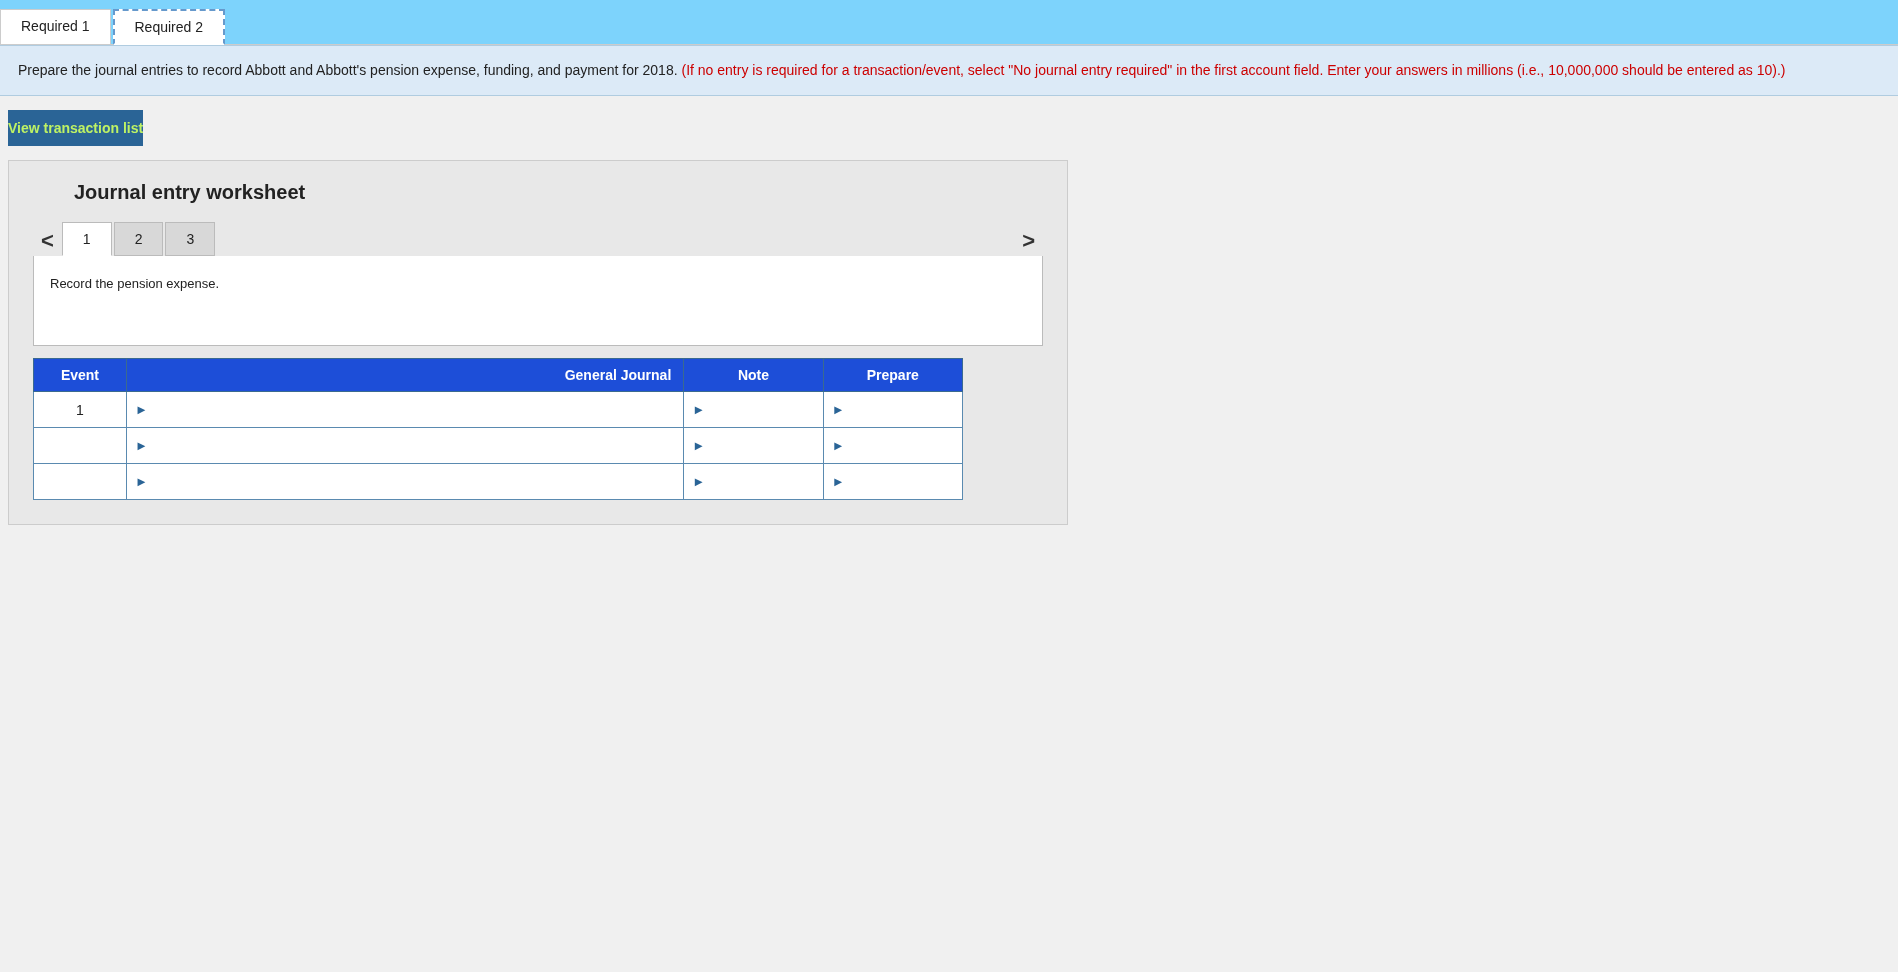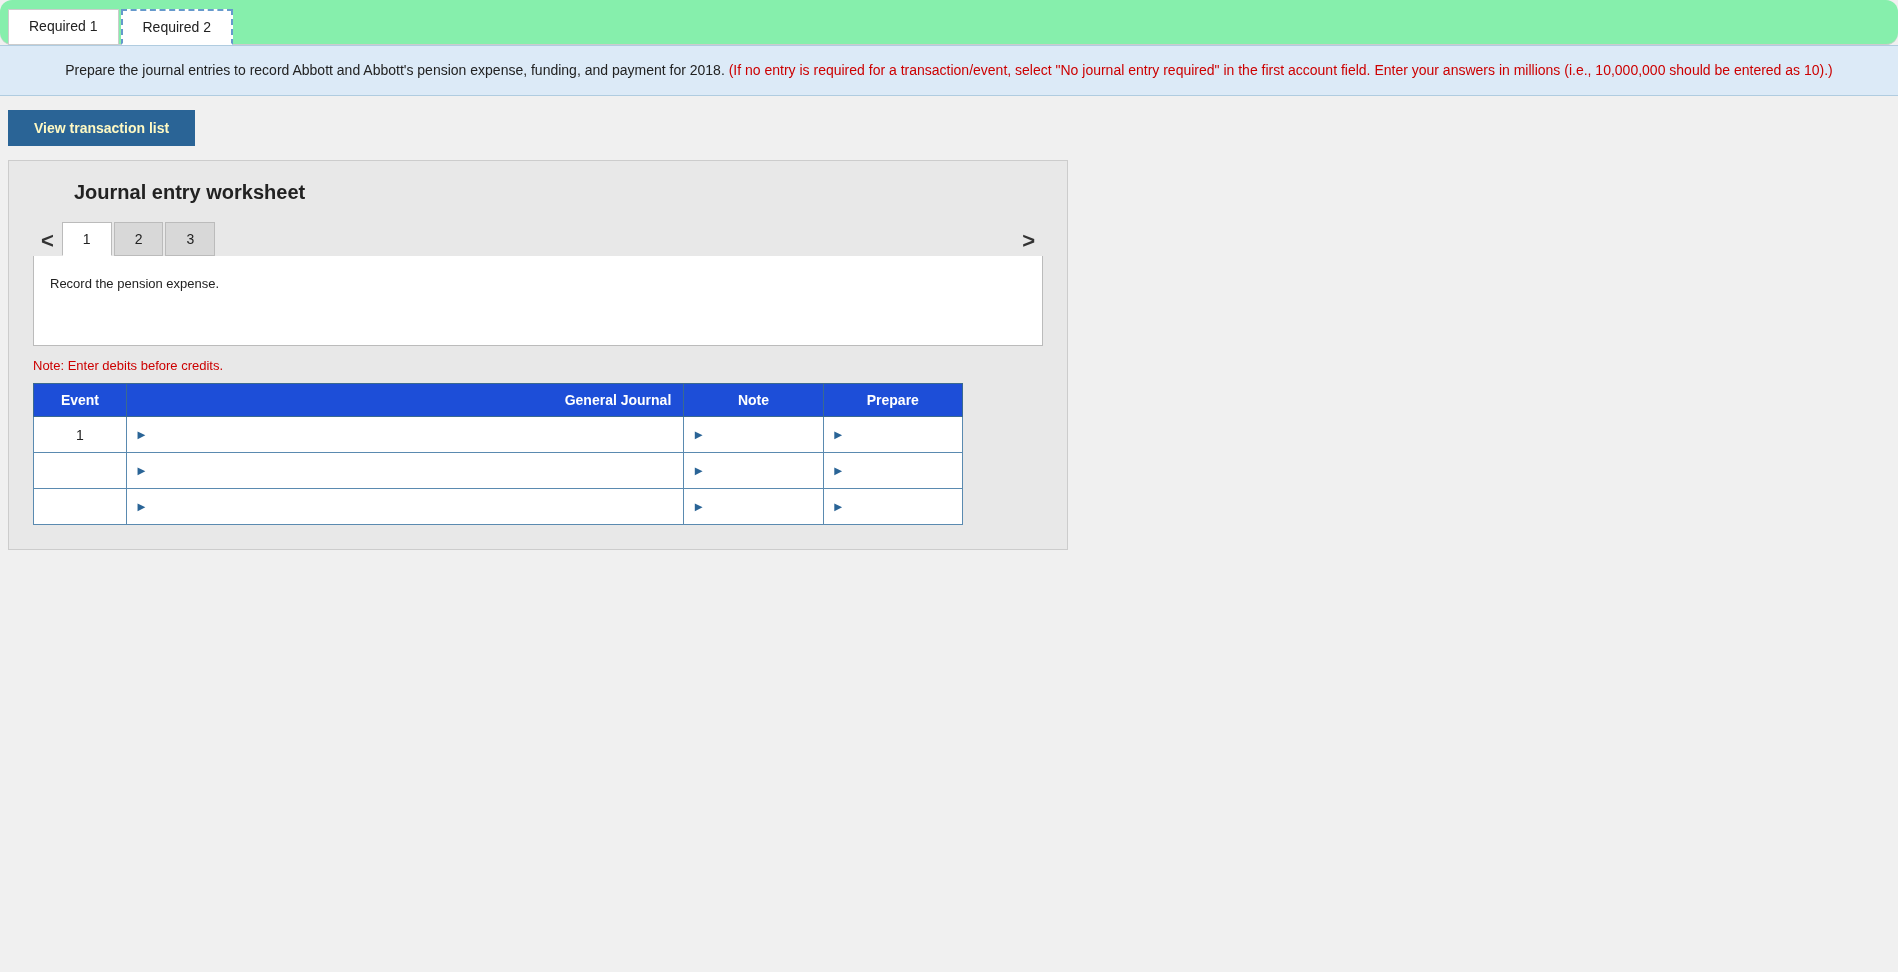--- a/index.html
+++ b/index.html
@@ -10,25 +10,23 @@
     body {
       font-family: Arial, sans-serif;
       font-size: 14px;
       background: #f0f0f0;
       color: #222;
     }
 
     
     .tabs-container {
       display: flex;
-      background: #86efac;
+      background: #7dd3fc;
       border-bottom: 1px solid #ccc;
       padding-top: 8px;
-      padding-left: 8px;
-      border-radius: 12px;
     }
     .tab {
       padding: 8px 20px;
       cursor: pointer;
       border: 1px solid #ccc;
       background: #fff;
       margin-right: 2px;
       font-size: 14px;
       position: relative;
       bottom: -1px;
@@ -44,32 +42,31 @@
     }
 
     
     .info-box {
       background: #dceaf7;
       padding: 14px 18px;
       font-size: 14px;
       line-height: 1.5;
       border-top: 1px solid #b0cce0;
       border-bottom: 1px solid #b0cce0;
-      text-align: center;
     }
     .info-box .red-text {
       color: #cc0000;
     }
 
     
     .btn-transaction {
       display: inline-block;
       background: #2a6496;
-      color: #fef9c3;
-      padding: 10px 26px;
+      color: #bef264;
+      padding: 10px 0;
       font-size: 14px;
       font-weight: bold;
       cursor: pointer;
       border: none;
       margin: 14px 0 14px 8px;
     }
 
     
     .worksheet-container {
       background: #e8e8e8;
@@ -225,21 +222,20 @@
     <div class="entry-tab">
       <span>3</span>
     </div>
     <button class="entry-nav-btn entry-nav-right">&gt;</button>
   </div>
 
   <div class="description-box">
     <span>Record the pension expense.</span>
   </div>
 
-  <div class="note-text">Note: Enter debits before credits.</div>
 
   <table class="journal-table">
     <thead>
       <tr>
         <th class="col-event">Event</th>
         <th class="col-journal">General Journal</th>
         <th class="col-debit">Note</th>
         <th class="col-credit">Prepare</th>
       </tr>
     </thead>

